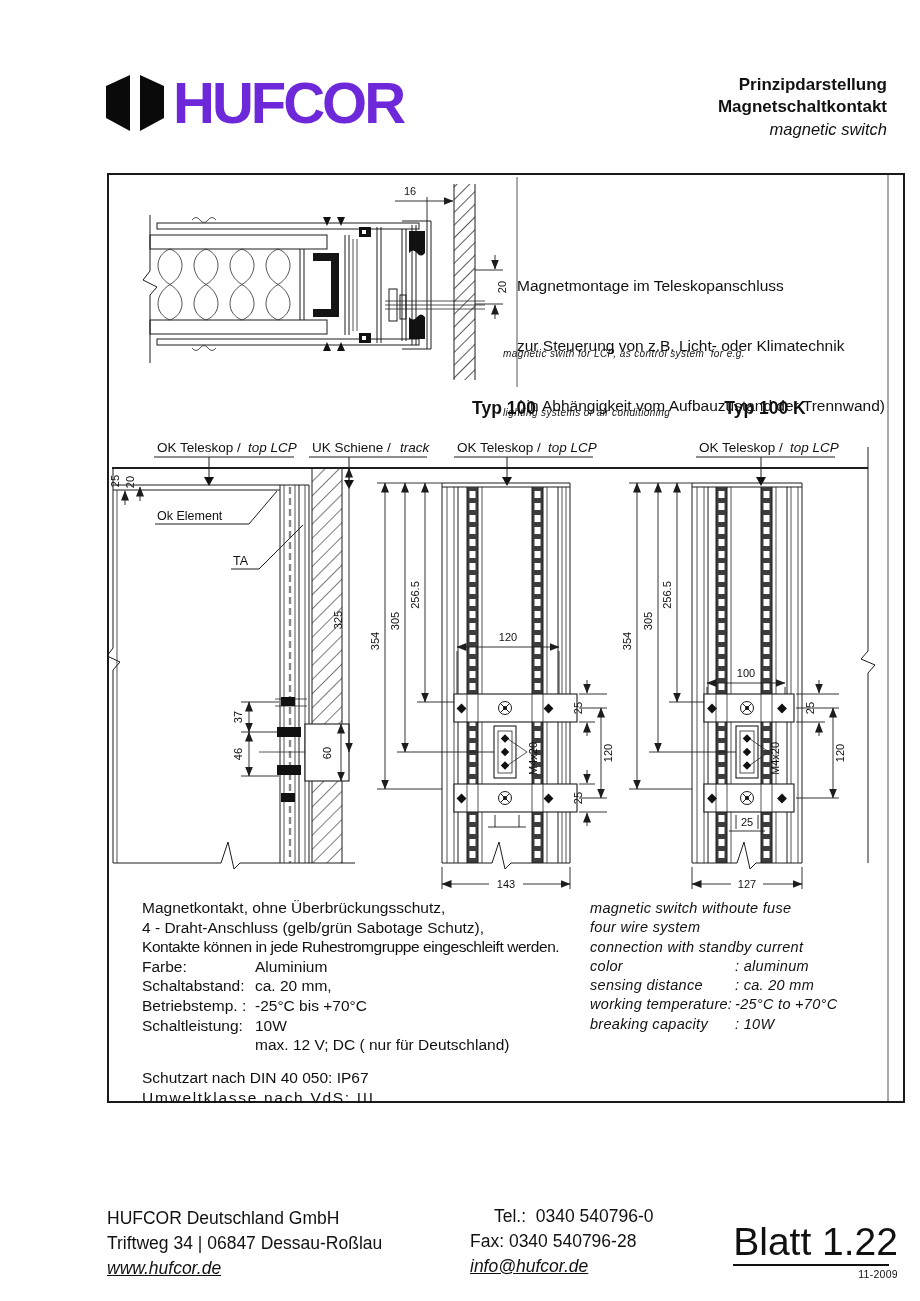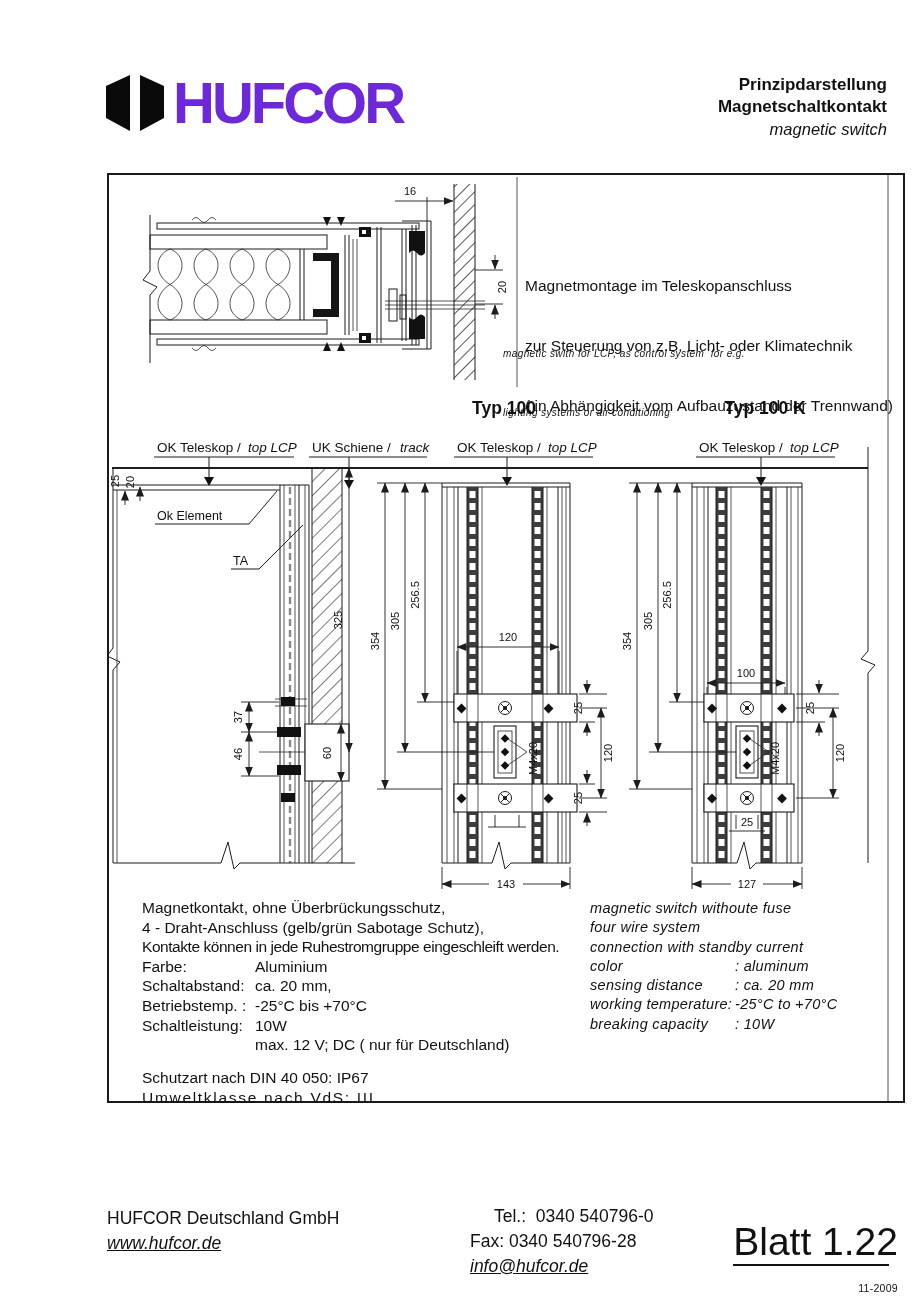--- a/index.html
+++ b/index.html
@@ -8,40 +8,40 @@
   .abs{position:absolute;}
   
   #logo{left:103px;top:72px;display:flex;align-items:center;gap:6px;}
   #logo .word{font-size:58px;font-weight:bold;letter-spacing:-3px;color:#6d28d9;line-height:1;}
   #title-block{right:33px;top:74px;text-align:right;line-height:22px;}
   .t-b{font-size:17px;font-weight:bold;}
   .t-i{font-size:16.5px;font-style:italic;}
   
   #frame{left:107px;top:173px;width:794px;height:926px;border:2px solid #1a1a1a;}
   
-  #intro-de{left:517px;top:236px;font-size:15.5px;line-height:20px;white-space:pre;margin-left:8px;}
+  #intro-de{left:517px;top:236px;font-size:15.5px;line-height:20px;white-space:pre;}
   #intro-en{left:503px;top:305px;font-size:10px;line-height:19.5px;font-style:italic;white-space:pre;letter-spacing:.4px;}
   
   #specs-de{left:142px;top:898px;font-size:15.5px;line-height:19.6px;width:460px;}
   #specs-de .row{display:flex;}
   #specs-de .lbl{width:113px;flex:none;}
   .cond{letter-spacing:-0.45px;}
   #schutz{left:142px;top:1068px;font-size:15.5px;line-height:19.6px;}
   #umwelt-line{letter-spacing:1.7px;}
   #specs-en{left:590px;top:899px;font-size:14.5px;line-height:19.3px;font-style:italic;letter-spacing:.3px;width:310px;}
   #specs-en .row{display:flex;align-items:center;}
   #specs-en .lbl{width:145px;flex:none;}
   
   #f-company{left:107px;top:1206px;font-size:17.5px;line-height:25px;}
   #f-contact{left:470px;top:1204px;font-size:17.5px;line-height:25px;}
   .ul{text-decoration:underline;font-style:italic;}
   #f-sheet{right:22px;top:1222px;text-align:right;}
   #f-sheet .big{font-size:39px;line-height:40px;letter-spacing:0px;}
   #f-sheet .rule{border-top:2px solid #111;width:156px;margin-top:2px;}
-  #f-sheet .date{font-size:10.5px;margin-top:16px;letter-spacing:.3px;}
+  #f-sheet .date{font-size:10.5px;margin-top:2px;letter-spacing:.3px;}
   
   svg text{font-family:"Liberation Sans",sans-serif;fill:#111;}
   .ln{stroke:#1d1d1d;stroke-width:1;fill:none;}
   .ln2{stroke:#1d1d1d;stroke-width:1.8;fill:none;}
   .thin{stroke:#2a2a2a;stroke-width:.8;fill:none;}
   .dim{stroke:#1d1d1d;stroke-width:.9;fill:none;}
   .dm{font-size:11px;}
   .co{font-size:13.5px;}
   .coi{font-size:13.5px;font-style:italic;}
   .typ{font-size:17.5px;font-weight:bold;}
@@ -480,20 +480,21 @@
       <span>-25°C to +70°C</span>
     </div>
     <div class="row">
       <span class="lbl">breaking capacity</span>
       <span>: 10W</span>
     </div>
   </div>
 
   <div class="abs" id="f-company">
     <div>HUFCOR Deutschland GmbH</div>
+    <div>Triftweg 34 | 06847 Dessau-Roßlau</div>
     <div class="ul">www.hufcor.de</div>
   </div>
   <div class="abs" id="f-contact">
     <div style="white-space:pre;margin-left:24px;">Tel.:  0340 540796-0</div>
     <div>Fax: 0340 540796-28</div>
     <div class="ul">info@hufcor.de</div>
   </div>
   <div class="abs" id="f-sheet">
     <div class="big">Blatt 1.22</div>
     <div class="rule"></div>

